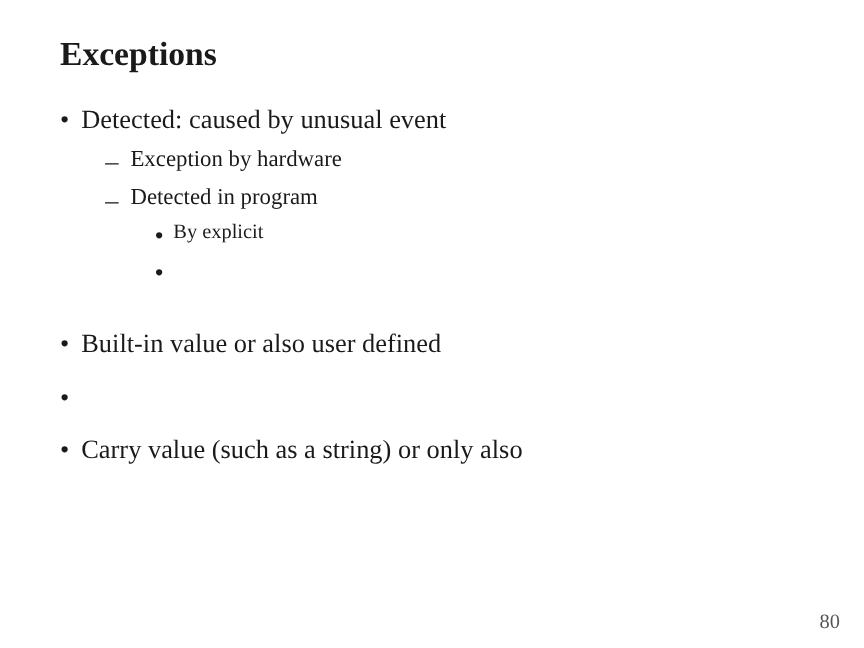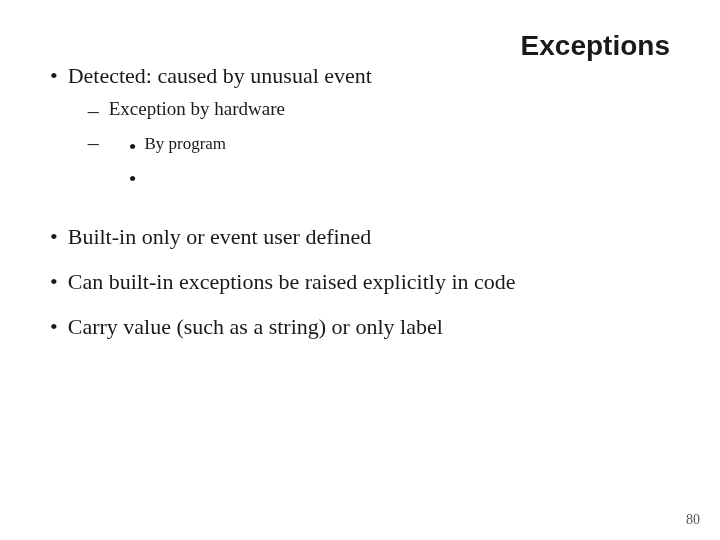--- a/index.html
+++ b/index.html
@@ -20,24 +20,25 @@
     .slide {
       width: 720px;
       height: 540px;
       padding: 30px 50px 20px 50px;
       position: relative;
       display: flex;
       flex-direction: column;
     }
 
     .slide-title {
-      text-align: right;
+      text-align: left;
       font-size: 28px;
       font-weight: bold;
-      font-family: Liberation Sans, sans-serif;
+      margin-bottom: 24px;
+      font-family: Liberation Serif, serif;
     }
 
     .slide-content {
       flex: 1;
       display: flex;
       flex-direction: column;
       gap: 10px;
     }
 
     .bullet-l1 {
@@ -98,21 +99,21 @@
       margin-top: 14px;
       display: flex;
       flex-direction: column;
       gap: 10px;
     }
 
     .page-number {
       position: absolute;
       bottom: 12px;
       right: 20px;
-      font-size: 14px;
+      font-size: 17px;
       color: #555;
     }
   </style>
 </head>
 <body>
 
 <div class="slide">
   <h1 class="slide-title">Exceptions</h1>
 
   <div class="slide-content">
@@ -126,48 +127,48 @@
         <div class="sub-list">
 
           <div class="bullet-l2">
             <span class="bullet-marker">–</span>
             <span>Exception by hardware</span>
           </div>
 
           <div class="bullet-l2">
             <span class="bullet-marker">–</span>
             <div>
+              <span>Detected in program</span>
 
               
               <div class="sub-sub-list">
                 <div class="bullet-l3">
                   <span class="bullet-marker">•</span>
-                  <span>By program</span>
+                  <span>By explicit</span>
                 </div>
                 <div class="bullet-l3">
                   <span class="bullet-marker">•</span>
                 </div>
               </div>
             </div>
           </div>
         </div>
       </div>
     </div>
 
     <div class="main-bullets">
       <div class="bullet-l1">
         <span class="bullet-marker">•</span>
-        <span>Built-in only or event user defined</span>
+        <span>Built-in value or also user defined</span>
       </div>
       <div class="bullet-l1">
         <span class="bullet-marker">•</span>
-        <span>Can built-in exceptions be raised explicitly in code</span>
       </div>
       <div class="bullet-l1">
         <span class="bullet-marker">•</span>
-        <span>Carry value (such as a string) or only label</span>
+        <span>Carry value (such as a string) or only also</span>
       </div>
     </div>
 
   </div>
 
   <div class="page-number">80</div>
 </div>
 
 </body></html>

